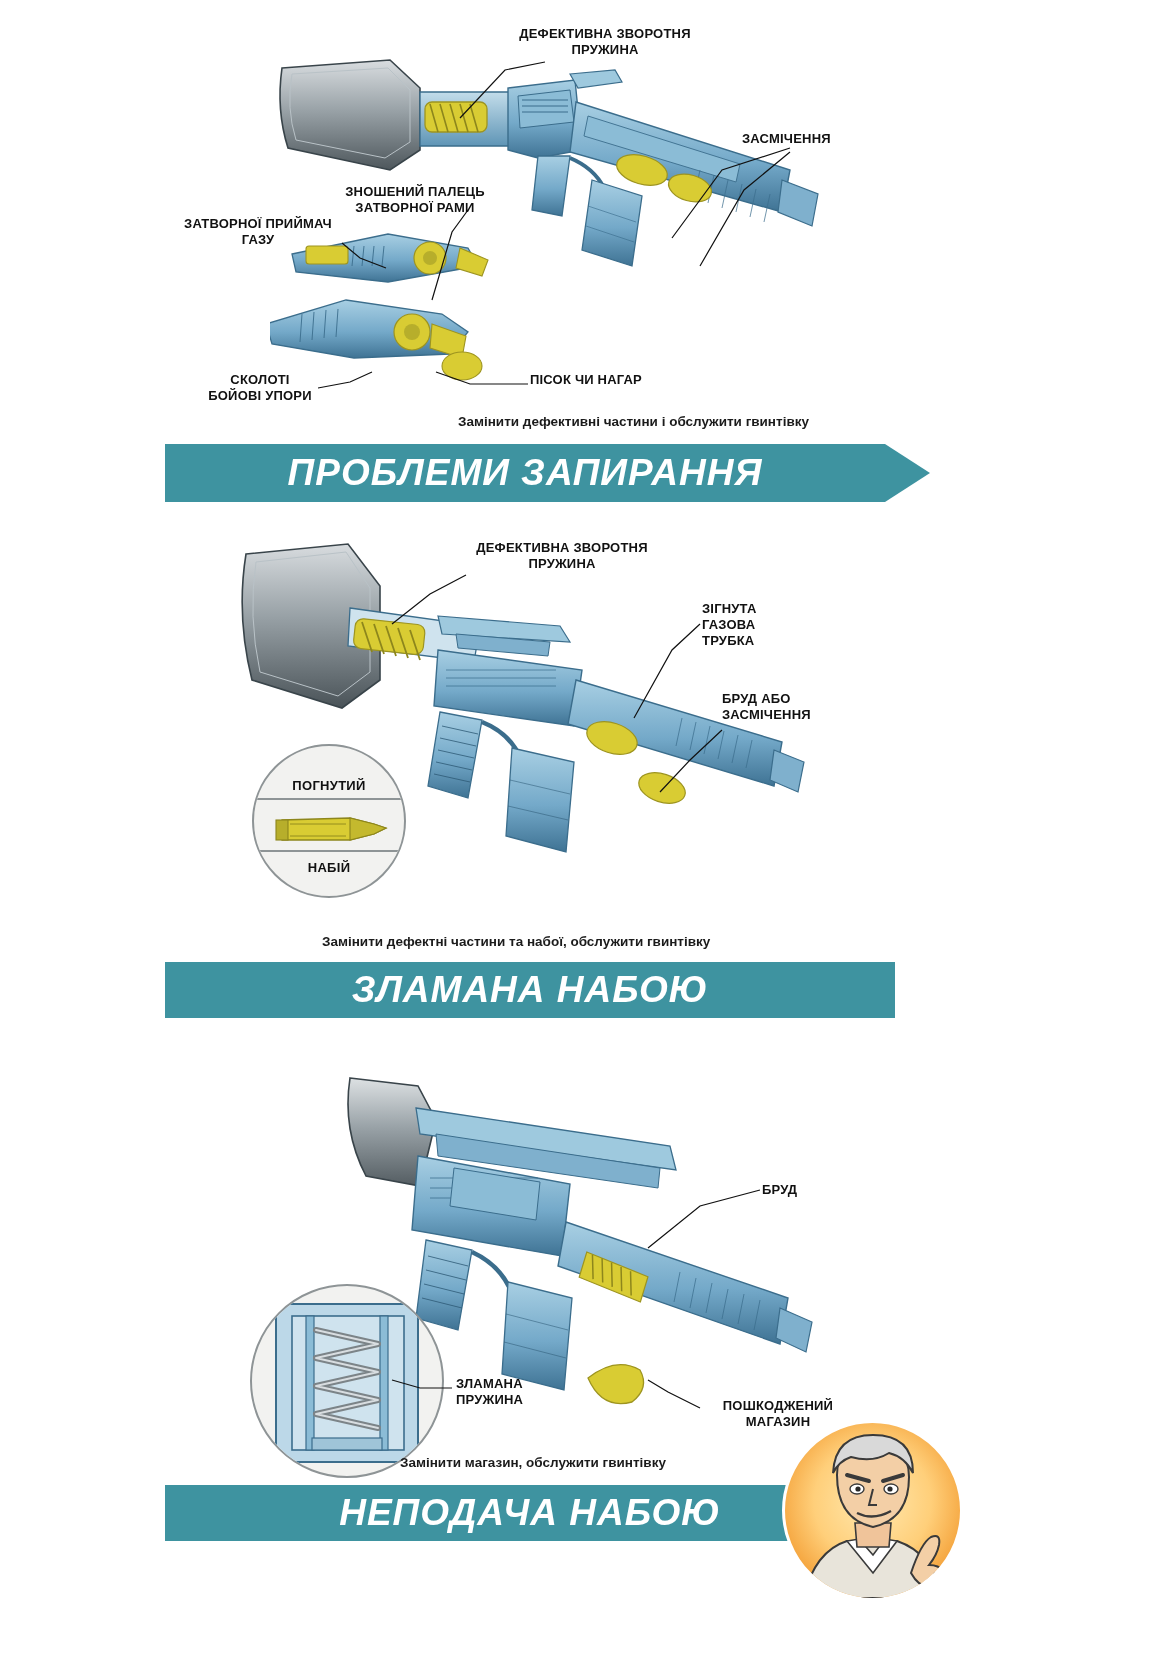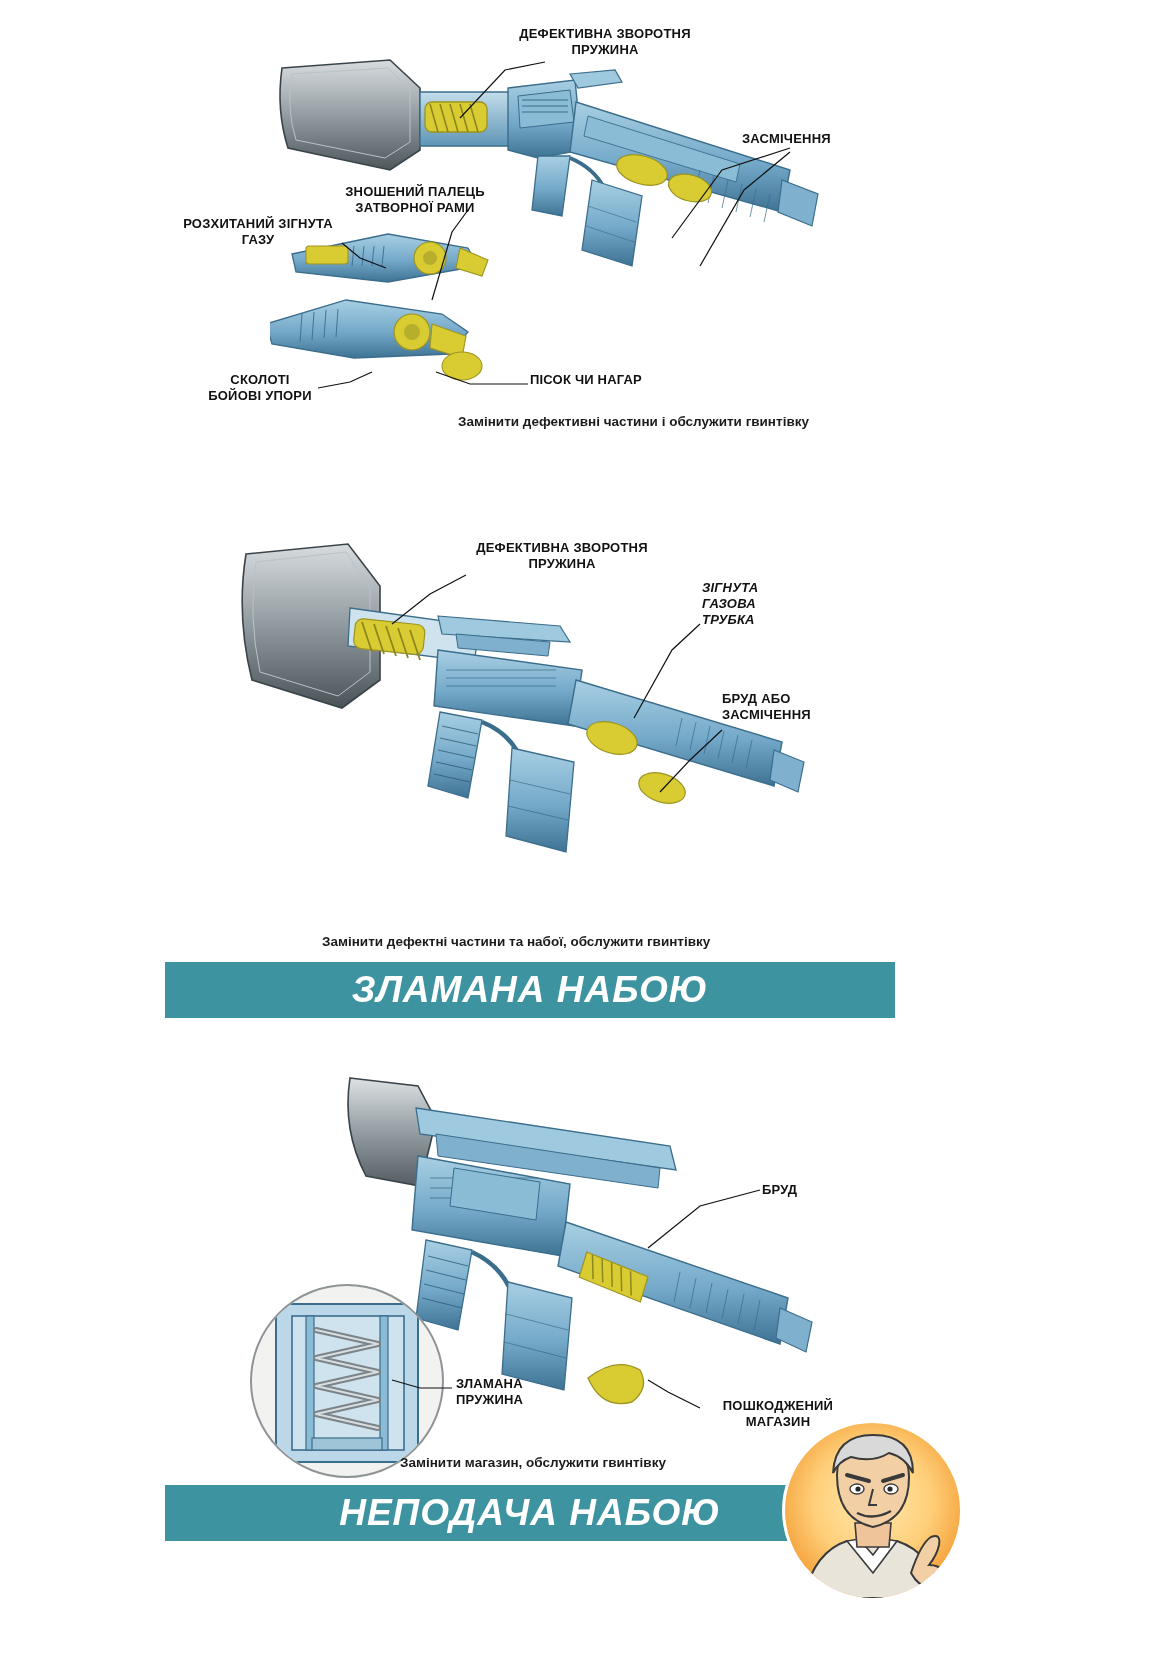--- a/index.html
+++ b/index.html
@@ -229,28 +229,31 @@
         <path d="M318,388 L350,382 L372,372"></path>
         <path d="M528,384 L470,384 L436,372"></path>
       </g>
     </svg>
 
     <div class="label center" style="left:505px;top:26px;width:200px;">ДЕФЕКТИВНА ЗВОРОТНЯ
 ПРУЖИНА</div>
     <div class="label left" style="left:742px;top:131px;width:160px;">ЗАСМІЧЕННЯ</div>
     <div class="label center" style="left:325px;top:184px;width:180px;">ЗНОШЕНИЙ ПАЛЕЦЬ
 ЗАТВОРНОЇ РАМИ</div>
-    <div class="label center" style="left:158px;top:216px;width:200px;">РОЗХИТАНИЙ ЗІГНУТА
+    <div class="label center" style="left:158px;top:216px;width:200px;">ЗАТВОРНОЇ ПРИЙМАЧ
 ГАЗУ</div>
     <div class="label center" style="left:190px;top:372px;width:140px;">СКОЛОТІ
 БОЙОВІ УПОРИ</div>
     <div class="label left" style="left:530px;top:372px;width:200px;">ПІСОК ЧИ НАГАР</div>
 
     <div class="caption" style="left:458px;top:414px;">Замінити дефективні частини і обслужити гвинтівку</div>
 
+    <div class="banner arrow" style="left:165px;top:444px;width:720px;height:58px;">
+      <span class="banner-text" style="font-size:37px;">ПРОБЛЕМИ ЗАПИРАННЯ</span>
+    </div>
   </div>
 
   <div class="section" style="top:520px;height:520px;">
 
     <svg class="illus" style="left:230px;top:10px;" width="580" height="390" viewBox="0 0 580 390">
       <defs>
         <linearGradient id="stockg2" x1="0" y1="0" x2="0" y2="1">
           <stop offset="0%" stop-color="#d8dcdf"></stop>
           <stop offset="45%" stop-color="#97a0a5"></stop>
           <stop offset="100%" stop-color="#4a5358"></stop>
@@ -298,32 +301,44 @@
       <path d="M252,192 q30,12 40,40" fill="none" stroke="#3b6d8c" stroke-width="4.5"></path>
 
       <path d="M282,218 L344,232 L336,322 L276,306 Z" fill="url(#blueg3)" stroke="#3b6d8c" stroke-width="1.3"></path>
       <g stroke="#2e5a76" stroke-width="0.9" opacity=".6">
         <path d="M280,250 L340,264 M278,276 L338,290"></path>
       </g>
 
       <path d="M544,220 L574,232 L568,262 L540,250 Z" fill="#7fb0cd" stroke="#3b6d8c" stroke-width="1.2"></path>
     </svg>
 
+    <div class="inset-circle" style="left:252px;top:224px;width:150px;height:150px;">
+      <div class="inset-label" style="top:32px;">ПОГНУТИЙ</div>
+      <div class="inset-rule" style="left:0;top:52px;width:150px;"></div>
+      <svg width="150" height="60" viewBox="0 0 150 60" style="position:absolute;left:0;top:52px;">
+        <path d="M26,34 L28,22 L96,20 L120,26 L132,30 L120,36 L96,42 L28,42 Z" fill="#d9cc33" stroke="#8d861c" stroke-width="1.3"></path>
+        <rect x="22" y="22" width="12" height="20" fill="#b7ae2b" stroke="#8d861c" stroke-width="1.1"></rect>
+        <path d="M96,20 L120,26 L132,30 L120,36 L96,42 Z" fill="#c4b92e" stroke="#8d861c" stroke-width="1.1"></path>
+        <path d="M36,26 h56 M36,38 h56" stroke="#8d861c" stroke-width="0.9" fill="none"></path>
+      </svg>
+      <div class="inset-rule" style="left:0;top:104px;width:150px;"></div>
+      <div class="inset-label" style="top:114px;">НАБІЙ</div>
+    </div>
 
     <svg class="leaders" width="1170" height="520" viewBox="0 0 1170 520">
       <g stroke="#111" stroke-width="1.2" fill="none">
         <path d="M466,55 L430,74 L392,104"></path>
         <path d="M700,104 L672,130 L634,198"></path>
         <path d="M722,210 L690,240 L660,272"></path>
       </g>
     </svg>
 
     <div class="label center" style="left:462px;top:20px;width:200px;">ДЕФЕКТИВНА ЗВОРОТНЯ
 ПРУЖИНА</div>
-    <div class="label left" style="left:702px;top:60px;width:140px;font-style:italic;">ЗІГНУТА
+    <div class="label left" style="left:702px;top:81px;width:140px;">ЗІГНУТА
 ГАЗОВА
 ТРУБКА</div>
     <div class="label left" style="left:722px;top:171px;width:150px;">БРУД АБО
 ЗАСМІЧЕННЯ</div>
 
     <div class="caption" style="left:322px;top:414px;">Замінити дефектні частини та набої, обслужити гвинтівку</div>
 
     <div class="banner" style="left:165px;top:442px;width:730px;height:56px;">
       <span class="banner-text" style="font-size:37px;">ЗЛАМАНА НАБОЮ</span>
     </div>

